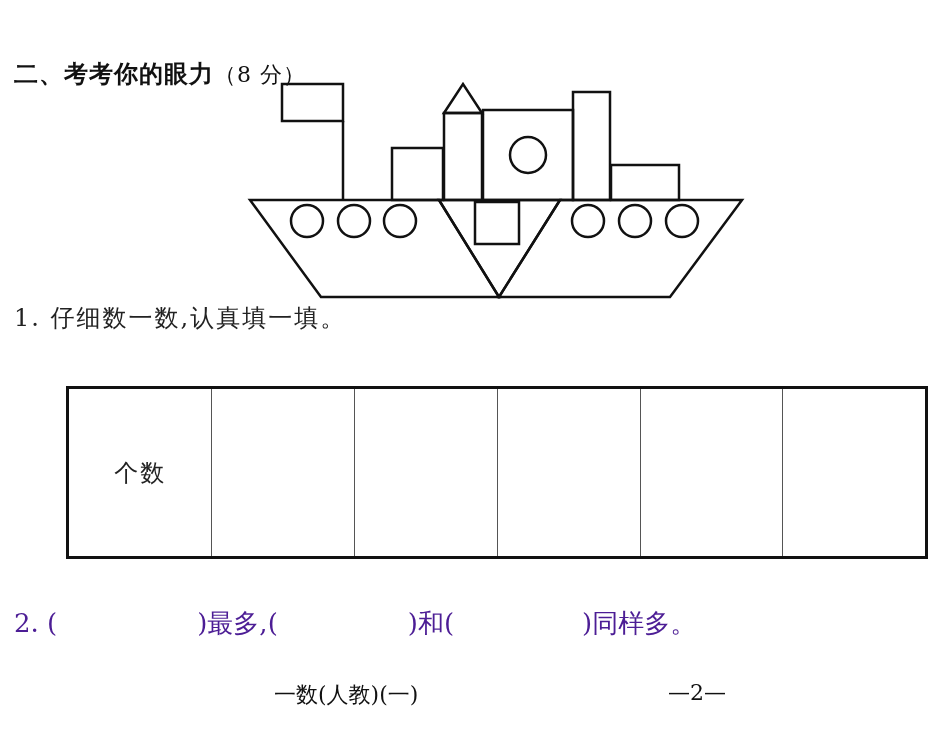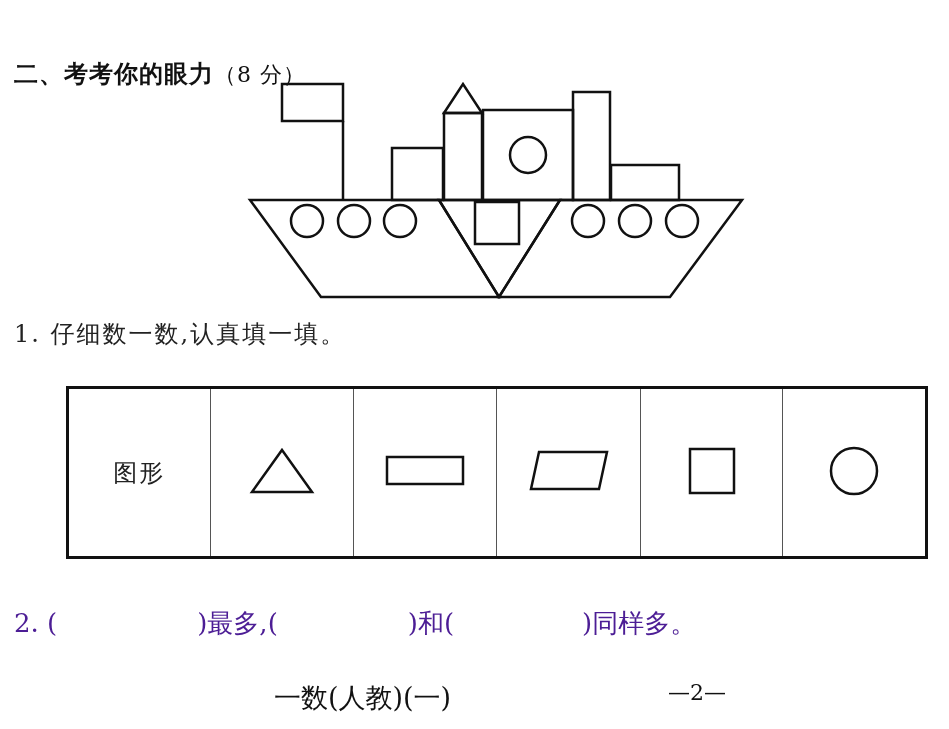--- a/index.html
+++ b/index.html
@@ -1,28 +1,28 @@
 <!DOCTYPE html>
 <html><head>
 <meta charset="utf-8">
 <style>
   html, body { margin:0; padding:0; background:#ffffff; }
   body { width:949px; height:729px; position:relative; overflow:hidden;
          font-family:"DejaVu Sans", "Liberation Sans", sans-serif; color:#111; }
   .section-title { position:absolute; left:14px; top:14px; font-size:24px; font-weight:bold; letter-spacing:1px;margin-top:44px; }
   .section-title .score { font-weight:normal; font-family:"DejaVu Serif", serif; font-size:22px; }
   .ship { position:absolute; left:240px; top:70px; }
-  .q1 { position:absolute; left:14px; top:318px; font-size:24px; font-family:"DejaVu Serif", serif; letter-spacing:2px; color:#222; }
+  .q1 { position:absolute; left:14px; top:302px; font-size:24px; font-family:"DejaVu Serif", serif; letter-spacing:2px; color:#222; }
   table.shapes { position:absolute; left:66px; top:386px; width:862px; height:173px;
                  border-collapse:collapse; border:3px solid #111; }
   table.shapes td { border:1.5px solid #555; text-align:center; vertical-align:middle; width:143px; }
   table.shapes tr { height:85px; }
   .row-label { font-size:24px; font-family:"DejaVu Serif", serif; color:#222; letter-spacing:2px; }
   .q2 { position:absolute; left:14px; top:606px; font-size:26px; font-family:"DejaVu Serif", serif; color:#4c1d95; white-space:pre; }
-  .footer-left { position:absolute; left:274px; top:680px; font-size:27px; font-family:"DejaVu Serif", serif; }
+  .footer-left { position:absolute; left:274px; top:680px; font-size:22px; font-family:"DejaVu Serif", serif; }
   .footer-right { position:absolute; left:668px; top:680px; font-size:22px; font-family:"DejaVu Serif", serif; }
   .blank { display:inline-block; }
 </style>
 </head>
 <body>
 
 <div class="section-title">
   <span>二、考考你的眼力</span><span class="score">（8 分）</span>
 </div>
 
@@ -53,47 +53,27 @@
   <circle cx="160" cy="151" r="16"></circle>
   <circle cx="348" cy="151" r="16"></circle>
   <circle cx="395" cy="151" r="16"></circle>
   <circle cx="442" cy="151" r="16"></circle>
 </svg>
 
 <div class="q1">1. 仔细数一数,认真填一填。</div>
 
 <table class="shapes">
   <tbody>
-      <tr>
-    <td class="row-label">图形</td>
-    <td>
-      <svg width="70" height="50" viewBox="0 0 70 50">
-            <polygon points="35,4 65,46 5,46" fill="none" stroke="#111" stroke-width="2.5"></polygon>
-          </svg>
-    </td>
-    <td>
-      <svg width="80" height="34" viewBox="0 0 80 34">
-            <rect x="2" y="3" width="76" height="27" fill="none" stroke="#111" stroke-width="2.5"></rect>
-          </svg>
-    </td>
-    <td>
-      <svg width="84" height="44" viewBox="0 0 84 44">
-            <polygon points="12,3 80,3 72,40 4,40" fill="none" stroke="#111" stroke-width="2.5"></polygon>
-          </svg>
-    </td>
-    <td>
-      <svg width="50" height="50" viewBox="0 0 50 50">
-            <rect x="3" y="3" width="44" height="44" fill="none" stroke="#111" stroke-width="2.5"></rect>
-          </svg>
-    </td>
-    <td>
-      <svg width="54" height="54" viewBox="0 0 54 54">
-            <circle cx="27" cy="27" r="23" fill="none" stroke="#111" stroke-width="2.5"></circle>
-          </svg>
-    </td>
+  <tr>
+    <td class="row-label">个数</td>
+    <td></td>
+    <td></td>
+    <td></td>
+    <td></td>
+    <td></td>
   </tr>
 </tbody>
   </table>
 
 <div class="q2"><span>2. (</span><span class="blank" style="width:140px"></span><span>)最多,(</span><span class="blank" style="width:130px"></span><span>)和(</span><span class="blank" style="width:128px"></span><span>)同样多。</span></div>
 
 <div class="footer-left">一数(人教)(一)</div>
 <div class="footer-right">—2—</div>
 
 </body></html>

